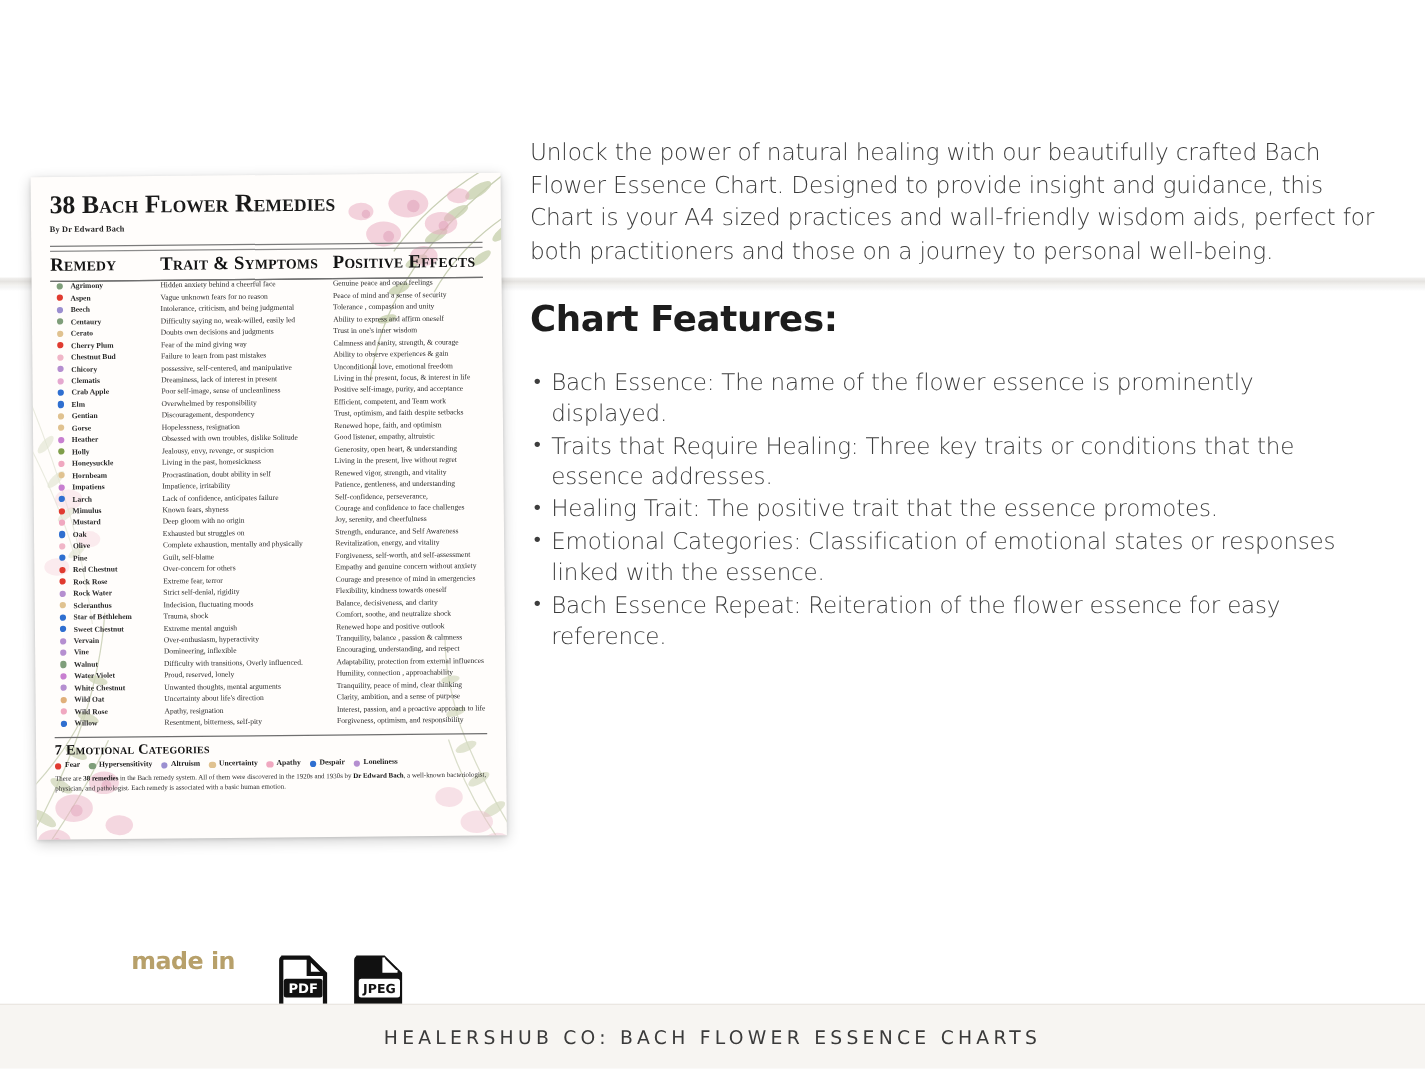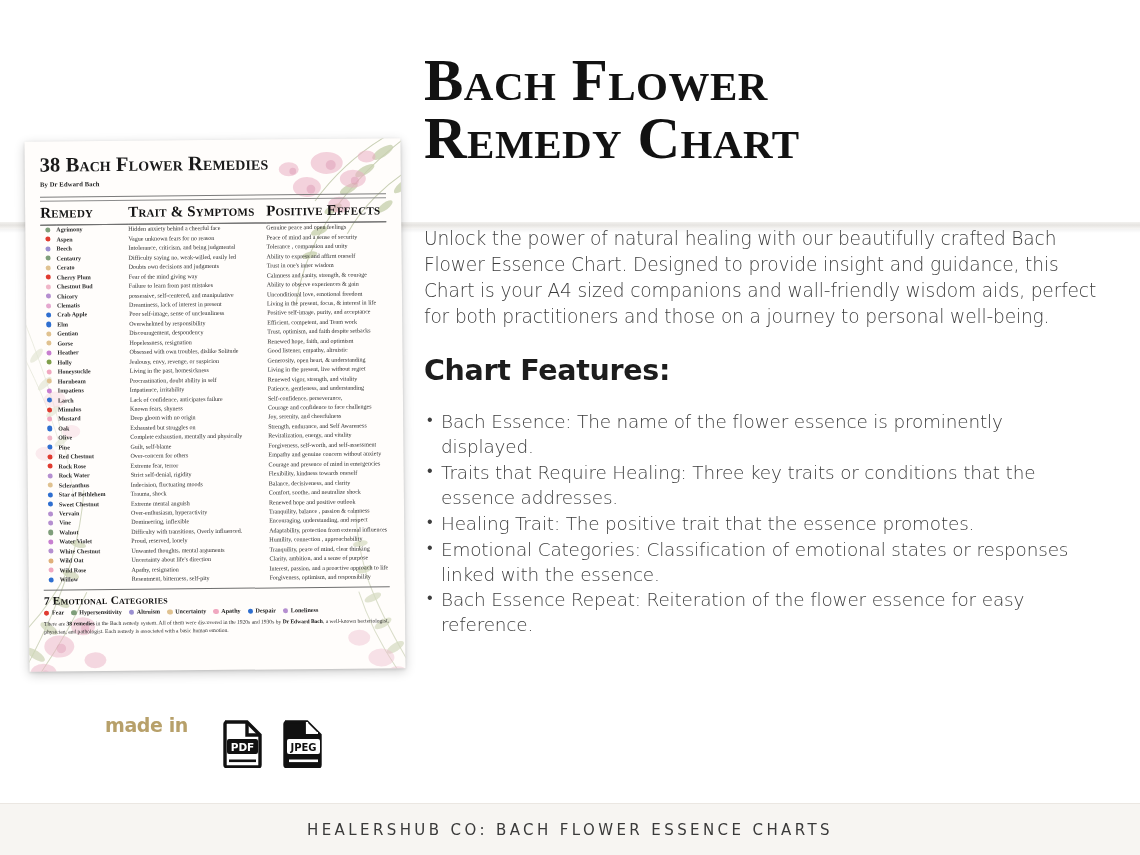--- a/index.html
+++ b/index.html
@@ -172,21 +172,21 @@
     font-weight: 300;
     letter-spacing: -0.15px;
   }
   ul.feats li::before {
     content: "\2022";
     position: absolute; left: 3px; top: -1px;
     color: #3d3d3d; font-size: 16px;
   }
 
   
-  .badges { position: absolute; left: 57px; top: 712px; display: flex; align-items: center; gap: 14px; z-index: 10; }
+  .badges { position: absolute; left: 57px; top: 756px; display: flex; align-items: center; gap: 14px; z-index: 10; }
   .canva { position: relative; width: 150px; height: 62px; }
   .canva .madein {
     position: absolute; left: 48px; top: 2px;
     font-family: "DejaVu Sans", sans-serif;
     font-weight: bold; font-size: 19px;
     color: #b7a06a; letter-spacing: -0.4px;
   }
   .canva .word {
     position: absolute; left: 0; top: 14px;
     font-family: "Liberation Serif", serif;
@@ -600,25 +600,21 @@
             </div>
           </div>
         <div class="doc-note">
           <span>There are </span><b>38 remedies</b><span> in the Bach remedy system. All of them were discovered in the 1920s and 1930s by </span><b>Dr Edward Bach</b><span>, a well-known bacteriologist, physician, and pathologist. Each remedy is associated with a basic human emotion.</span>
         </div>
       </div>
     </div>
   </div>
 
   <div class="right">
-    <div class="main-title">
-      <div>Bach Flower</div>
-      <div>Remedy Chart</div>
-    </div>
-    <div class="desc">Unlock the power of natural healing with our beautifully crafted Bach Flower Essence Chart. Designed to provide insight and guidance, this Chart is your A4 sized companions and wall-friendly wisdom aids, perfect for both practitioners and those on a journey to personal well-being.</div>
+    <div class="desc">Unlock the power of natural healing with our beautifully crafted Bach Flower Essence Chart. Designed to provide insight and guidance, this Chart is your A4 sized practices and wall-friendly wisdom aids, perfect for both practitioners and those on a journey to personal well-being.</div>
     <div class="feat-title">Chart Features:</div>
     <ul class="feats" id="feature-list">
         <li>Bach Essence: The name of the flower essence is prominently displayed.</li>
         <li>Traits that Require Healing: Three key traits or conditions that the essence addresses.</li>
         <li>Healing Trait: The positive trait that the essence promotes.</li>
         <li>Emotional Categories: Classification of emotional states or responses linked with the essence.</li>
         <li>Bach Essence Repeat: Reiteration of the flower essence for easy reference.</li>
       </ul>
   </div>
 

